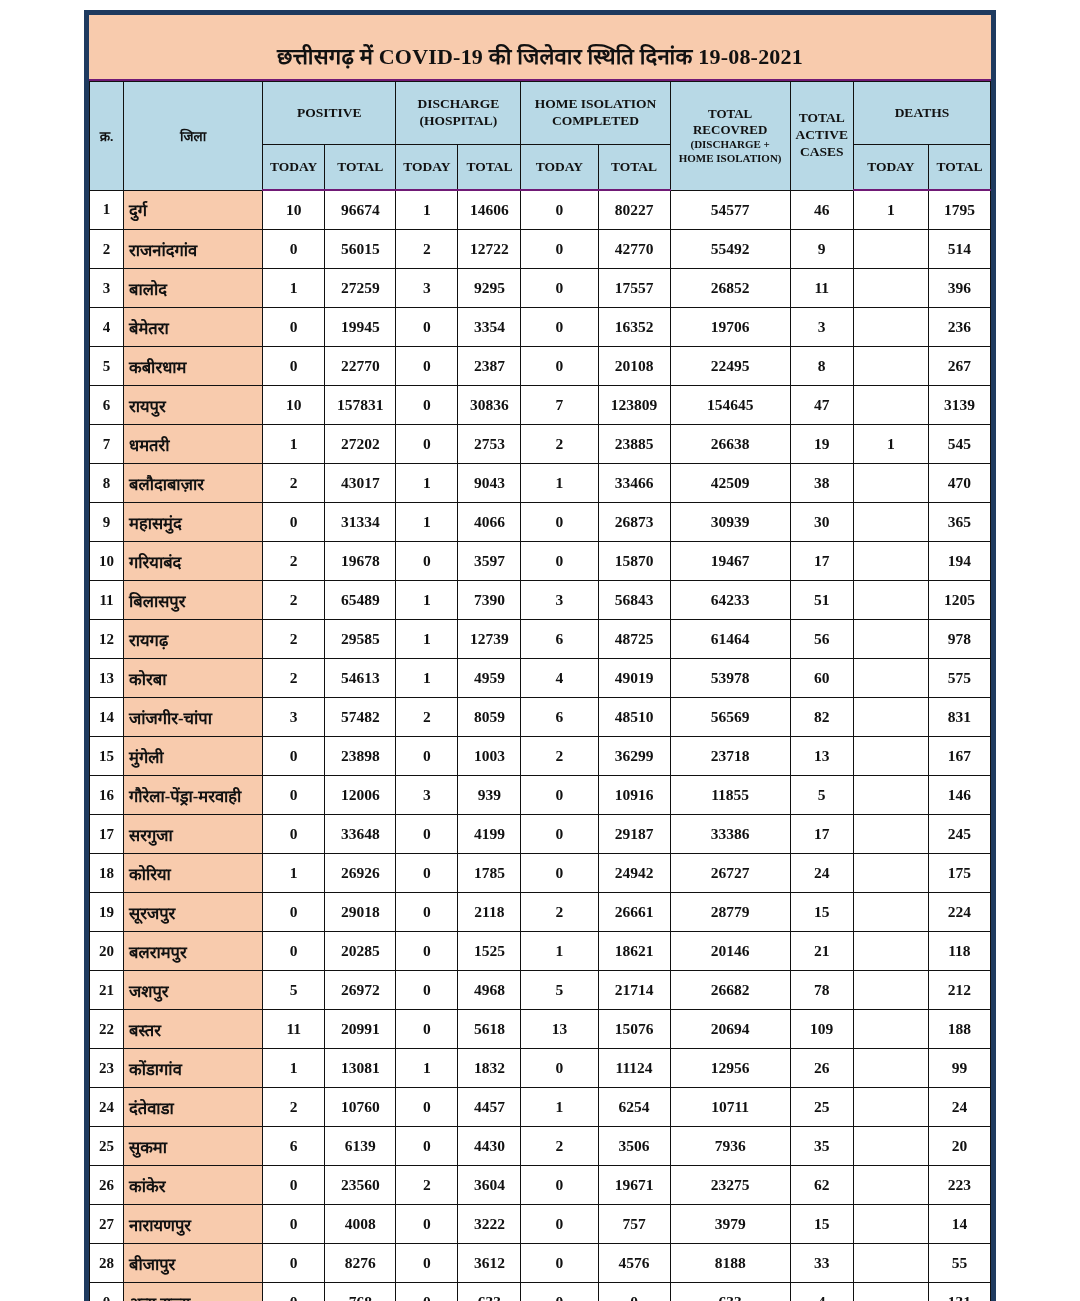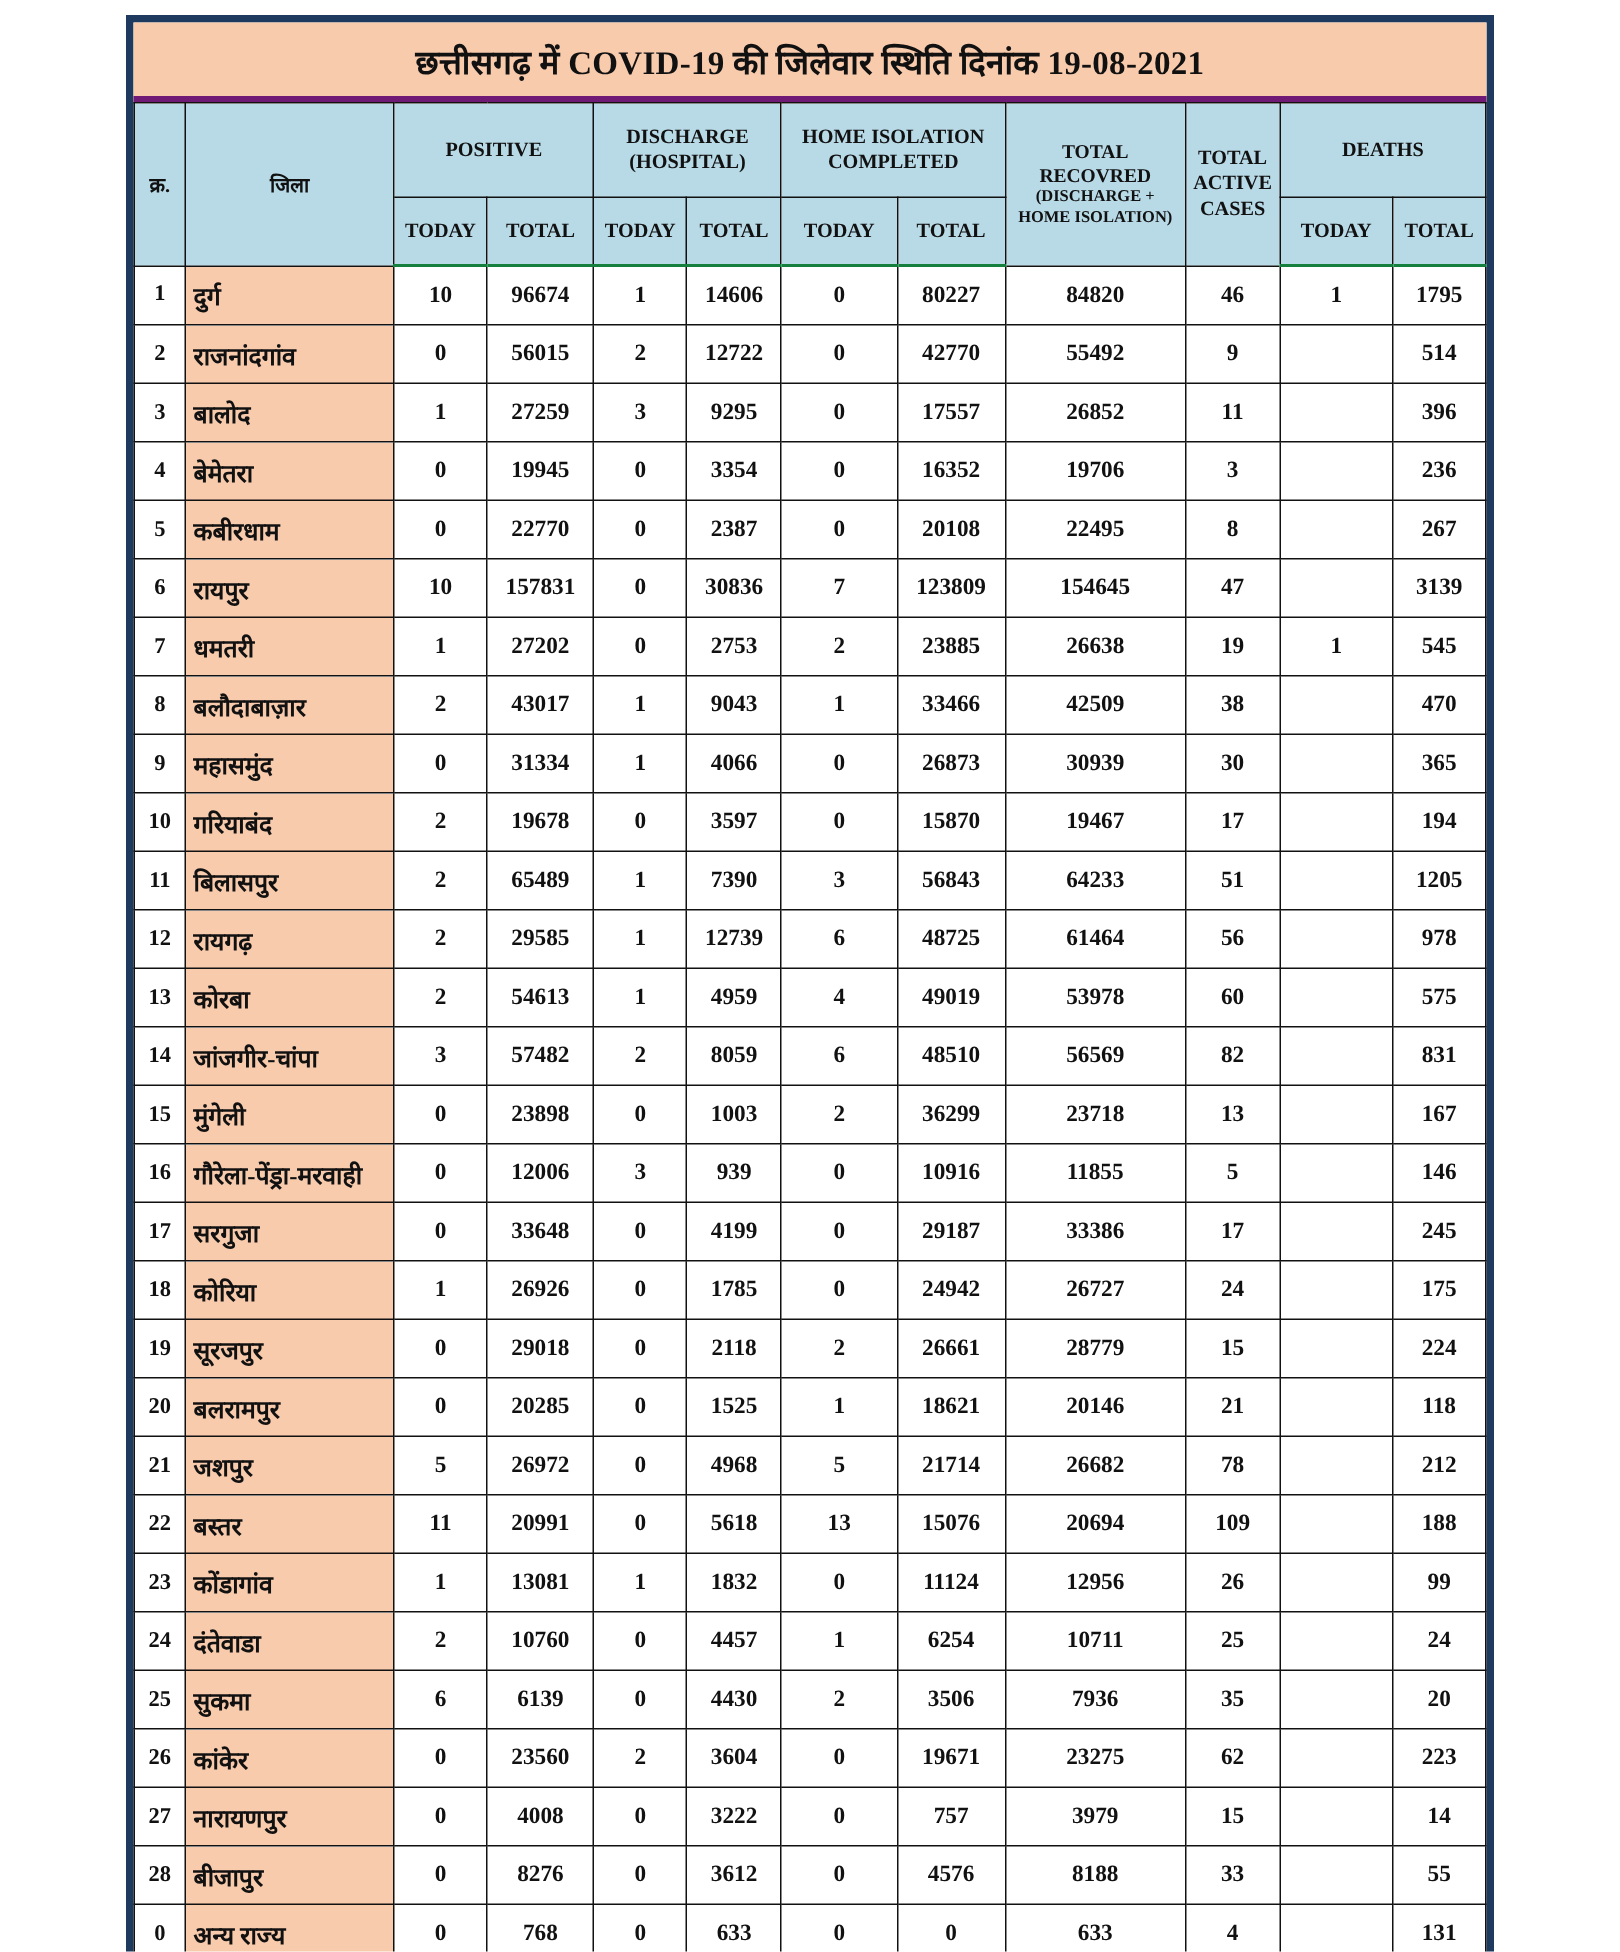--- a/index.html
+++ b/index.html
@@ -10,26 +10,26 @@
   }
   .doc {
     width: 902px;
     margin: 10px auto 0 auto;
     border: 5px solid #1E3A5F;
     background: #ffffff;
     box-sizing: content-box;
   }
   .title-bar {
     background: #F8CBAD;
-    border-bottom: 4px solid #701a75;
+    border-bottom: 2px solid #701a75;
     text-align: center;
     font-weight: bold;
     font-size: 22px;
     color: #111111;
-    padding: 10px 4px 9px 4px;
+    padding: 25px 4px 9px 4px;
     letter-spacing: 0.2px;
   }
   table.covid {
     border-collapse: collapse;
     width: 100%;
     table-layout: fixed;
   }
   table.covid th, table.covid td {
     border: 1px solid #111111;
     font-weight: bold;
@@ -38,21 +38,21 @@
     white-space: nowrap;
   }
   thead th {
     background: #B8D9E6;
     font-size: 13.5px;
     text-align: center;
     padding: 2px 1px;
   }
   thead tr.h1 th { height: 58px; }
   thead tr.h2 th { height: 40px; }
-  thead tr.h2 th { border-bottom: 2px solid #15803d; }
+  thead tr.h2 th { border-bottom: 2px solid #701a75; }
   th.multiline { white-space: normal; line-height: 1.25; }
   th.recovered-head { font-size: 13px; }
   th.recovered-head .small { font-size: 11px; display: block; }
   tbody td { height: 36px; font-size: 15.5px; text-align: center; }
   tbody td.c-sno { font-size: 15px; }
   tbody td.c-district {
     background: #F8CBAD;
     text-align: left;
     padding-left: 5px;
     font-size: 16.5px;
@@ -136,21 +136,21 @@
     <tbody>
         <tr>
           <td class="c-sno">1</td>
           <td class="c-district">दुर्ग</td>
           <td class="c-num">10</td>
           <td class="c-num">96674</td>
           <td class="c-num">1</td>
           <td class="c-num">14606</td>
           <td class="c-num">0</td>
           <td class="c-num">80227</td>
-          <td class="c-num">84820</td>
+          <td class="c-num">54577</td>
           <td class="c-num">46</td>
           <td class="c-num">1</td>
           <td class="c-num">1795</td>
         </tr>
         <tr>
           <td class="c-sno">2</td>
           <td class="c-district">राजनांदगांव</td>
           <td class="c-num">0</td>
           <td class="c-num">56015</td>
           <td class="c-num">2</td>

